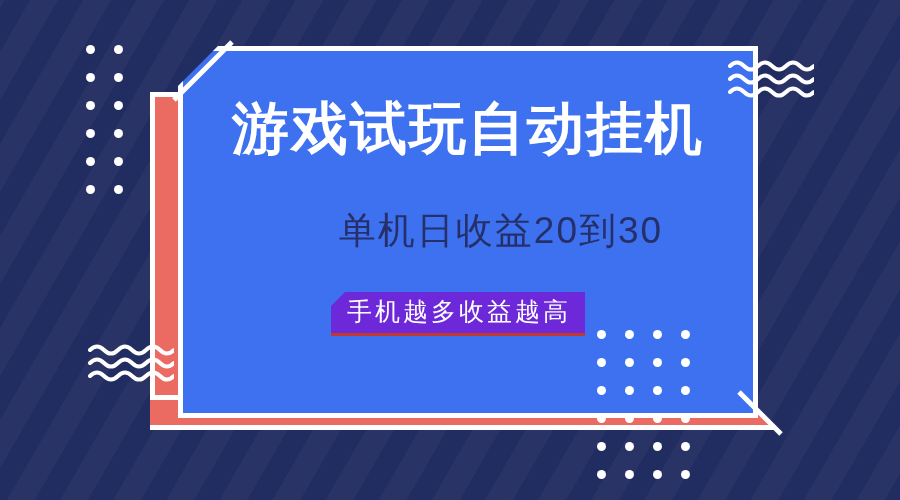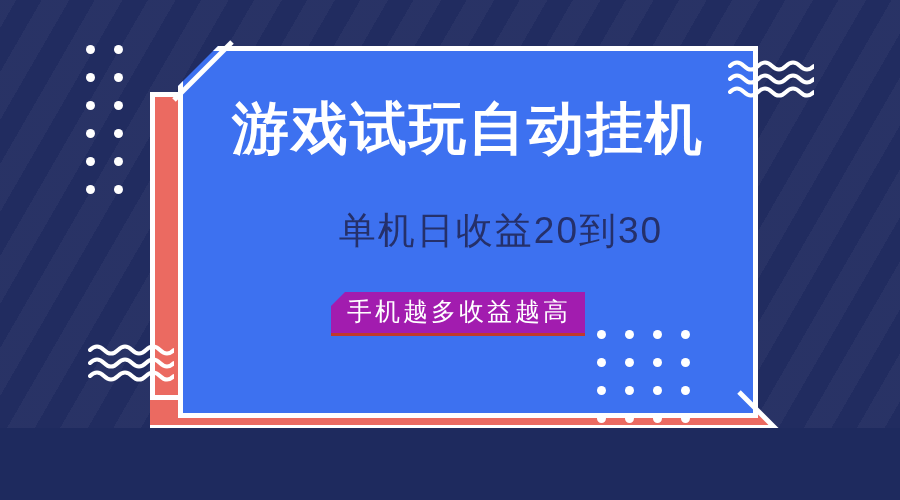--- a/index.html
+++ b/index.html
@@ -3,21 +3,21 @@
 <meta charset="utf-8">
 <style>
   html, body {
     margin: 0;
     padding: 0;
     background: #1e2a5e;
   }
   #poster {
     position: relative;
     width: 900px;
-    height: 428px;
+    height: 500px;
     overflow: hidden;
     font-family: "Liberation Sans", "DejaVu Sans", sans-serif;
     background: #212c60;
   }
 
   
   .bg-base {
     position: absolute;
     inset: 0;
     background: #212c60;
@@ -132,21 +132,21 @@
   }
 
   
   #badge-wrap {
     position: absolute;
     left: 331px; top: 292px;
     z-index: 8;
   }
   #badge {
     position: relative;
-    background: #a21caf;
+    background: #6d28d9;
     color: #ffffff;
     font-size: 25px;
     letter-spacing: 3px;
     padding: 7px 14px 9px 16px;
     line-height: 1;
     white-space: nowrap;
     clip-path: polygon(14px 0, 100% 0, 100% 100%, 0 100%, 0 14px);
   }
   #badge-underline {
     position: absolute;

